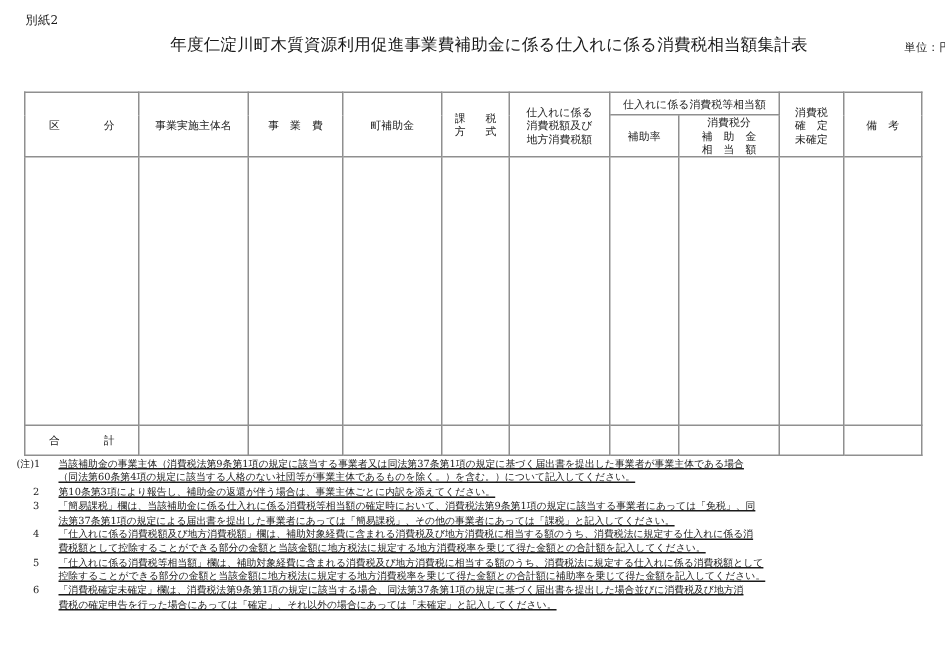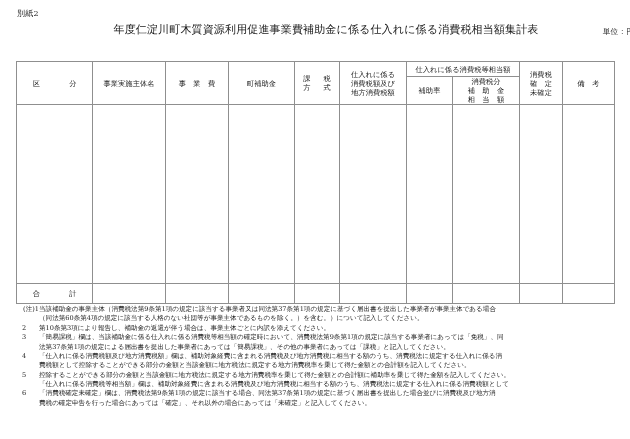--- a/index.html
+++ b/index.html
@@ -109,24 +109,25 @@
     align-items: flex-start;
     margin-bottom: 0.2px;
   }
   .note-marker {
     flex: 0 0 auto;
     white-space: nowrap;
     text-align: left;
   }
   .note-first .note-marker { width: 28px; }
   .note .note-marker { width: 28px; padding-left: 11px; box-sizing: border-box; }
-  .note-first .note-marker { padding-left: 0; text-align: right; }
+  .note-first .note-marker { padding-left: 0; }
   .note-body {
     flex: 1 1 auto;
     text-indent: 0;
+    text-decoration: underline;
   }
   .note-body p {
     margin: 0;
   }
 </style>
 </head>
 <body>
 
 <div class="page">
 
@@ -258,22 +259,22 @@
       <div class="note-marker">4</div>
       <div class="note-body">
         <p>「仕入れに係る消費税額及び地方消費税額」欄は、補助対象経費に含まれる消費税及び地方消費税に相当する額のうち、消費税法に規定する仕入れに係る消</p>
         <p>費税額として控除することができる部分の金額と当該金額に地方税法に規定する地方消費税率を乗じて得た金額との合計額を記入してください。</p>
       </div>
     </div>
 
     <div class="note">
       <div class="note-marker">5</div>
       <div class="note-body">
+        <p>「仕入れに係る消費税等相当額」欄は、補助対象経費に含まれる消費税及び地方消費税に相当する額のうち、消費税法に規定する仕入れに係る消費税額として</p>
         <p>控除することができる部分の金額と当該金額に地方税法に規定する地方消費税率を乗じて得た金額との合計額に補助率を乗じて得た金額を記入してください。</p>
-        <p>「仕入れに係る消費税等相当額」欄は、補助対象経費に含まれる消費税及び地方消費税に相当する額のうち、消費税法に規定する仕入れに係る消費税額として</p>
       </div>
     </div>
 
     <div class="note">
       <div class="note-marker">6</div>
       <div class="note-body">
         <p>「消費税確定未確定」欄は、消費税法第9条第1項の規定に該当する場合、同法第37条第1項の規定に基づく届出書を提出した場合並びに消費税及び地方消</p>
         <p>費税の確定申告を行った場合にあっては「確定」、それ以外の場合にあっては「未確定」と記入してください。</p>
       </div>
     </div>

